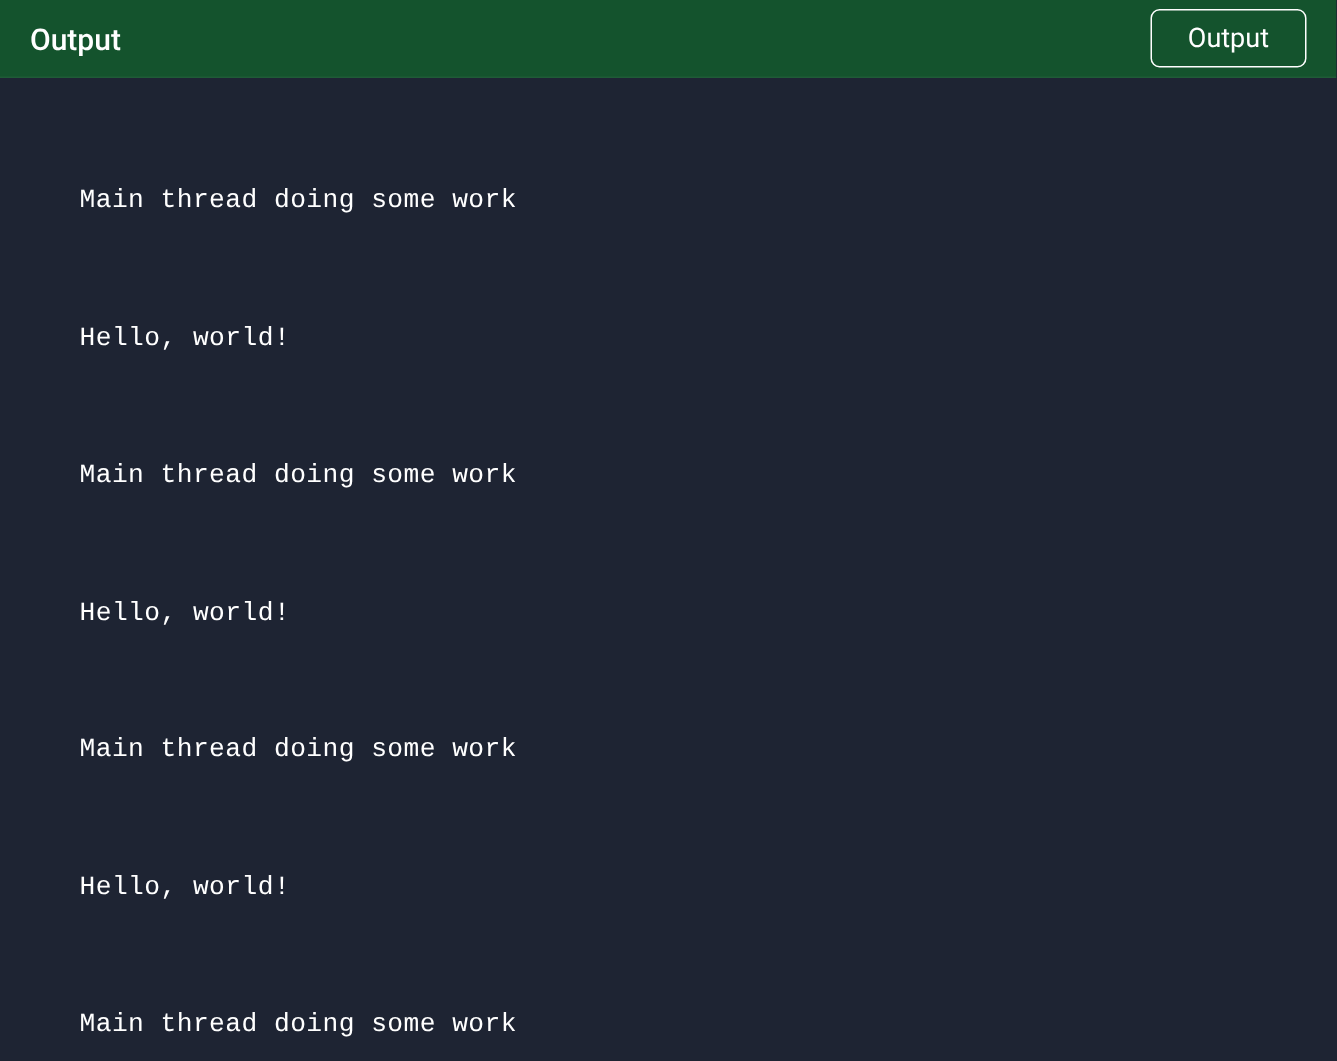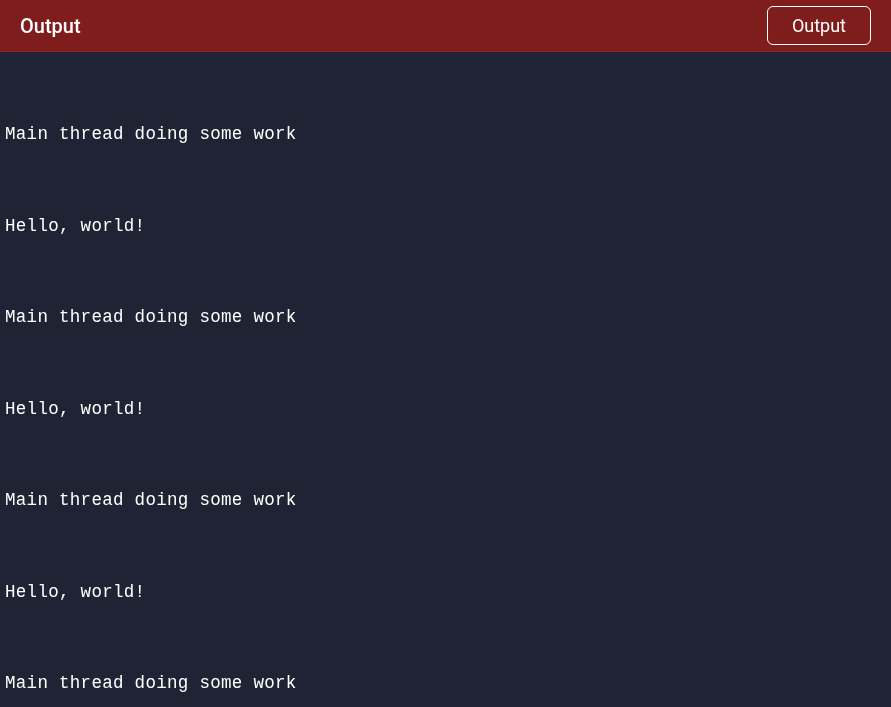--- a/index.html
+++ b/index.html
@@ -12,21 +12,21 @@
       height: 707px;
       background: #1e2433;
       font-family: -apple-system, BlinkMacSystemFont, "Segoe UI", Roboto, sans-serif;
       overflow: hidden;
     }
     .header {
       display: flex;
       justify-content: space-between;
       align-items: center;
       padding: 10px 20px;
-      background: #7f1d1d;
+      background: #14532d;
       border-bottom: 1px solid rgba(255,255,255,0.05);
       height: 52px;
     }
     .header-title {
       color: #ffffff;
       font-size: 20px;
       font-weight: 500;
     }
     .clear-button {
       background: transparent;
@@ -46,20 +46,21 @@
       color: #ffffff;
       line-height: 30.5px;
       letter-spacing: 0.3px;
       white-space: pre;
       height: calc(100% - 52px);
       overflow: hidden;
       position: relative;
     }
     .output-line {
       height: 30.5px;
+      margin-left: 48px;
     }
   </style>
 </head>
 <body>
 
 <div class="header">
   <div class="header-title">Output</div>
   <button class="clear-button">Output</button>
 </div>
 

